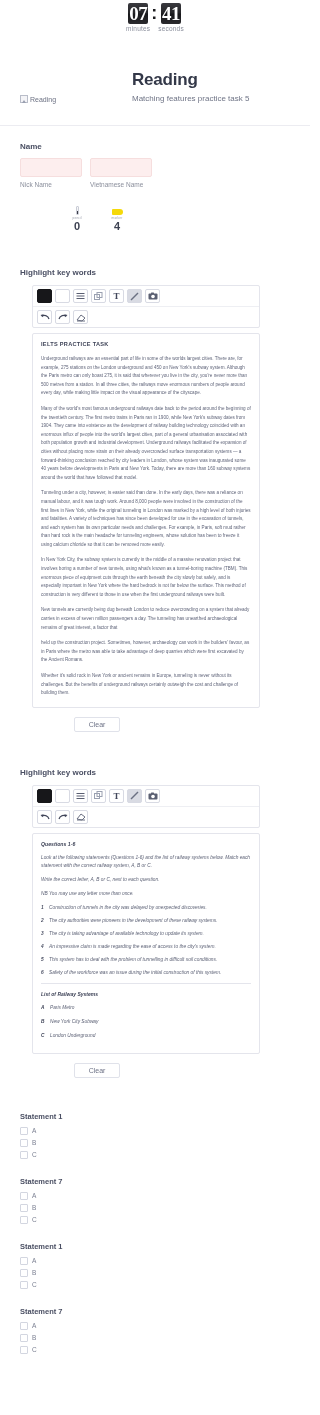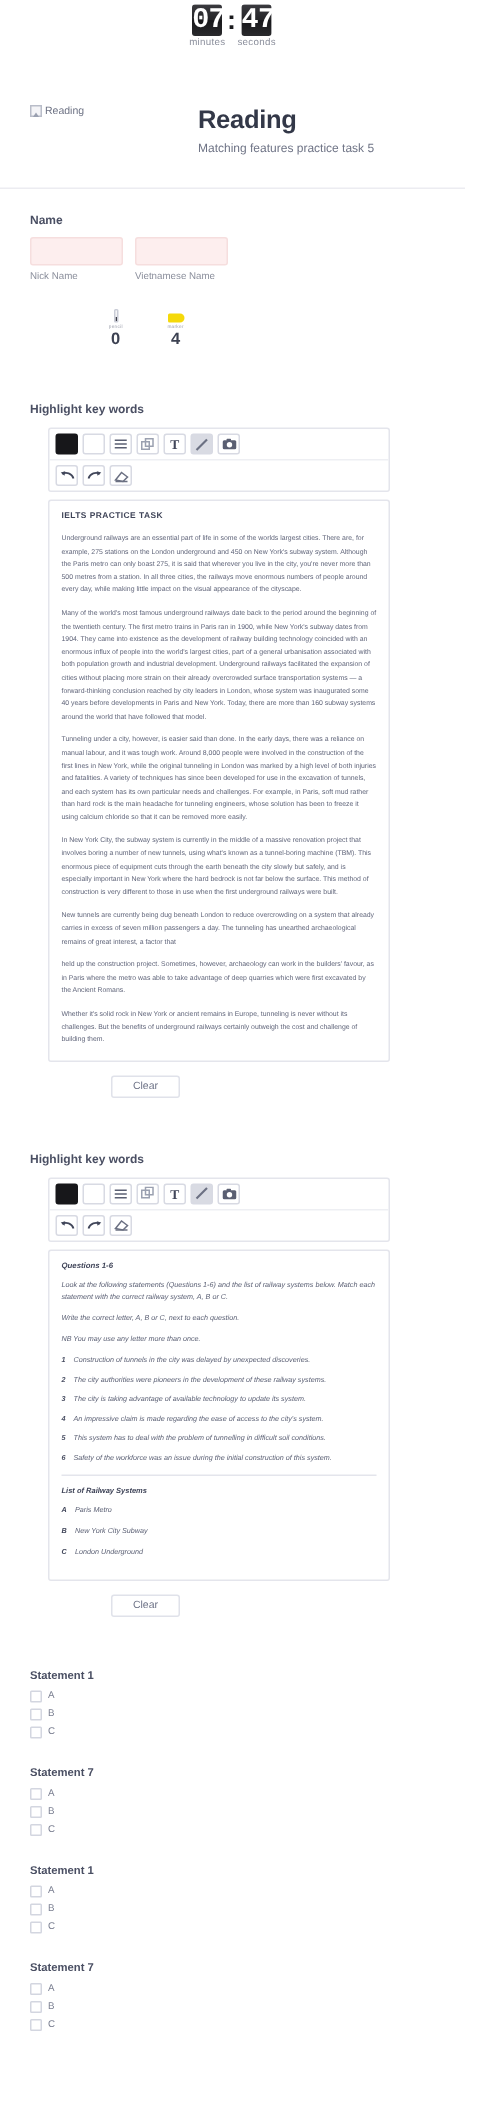--- a/index.html
+++ b/index.html
@@ -20,21 +20,21 @@
     display: flex; justify-content: center; align-items: flex-start;
     padding-top: 3px;
   }
   .timer { display: flex; align-items: flex-start; }
   .timer-group { display: flex; flex-direction: column; align-items: center; }
   .digits { display: flex; }
   .digit {
     background: #2b2b2e;
     background-image: linear-gradient(180deg,#3a3a3f 0%,#242427 49%,#17171a 51%,#2a2a2d 100%);
     color: #ffffff;
-    font-family: Liberation Mono, monospace;
+    font-family: Liberation Serif, serif;
     font-weight: bold;
     font-size: 19px;
     line-height: 21px;
     width: 20px;
     text-align: center;
     border-radius: 2px;
     margin: 0 1px;
     letter-spacing: -0.5px;
   }
   .timer-label {
@@ -47,21 +47,21 @@
     color: #1b1b1e;
     font-weight: bold;
     font-size: 18px;
     line-height: 21px;
     padding: 0 1px;
   }
 
   
   .header {
     display: flex;
-    align-items: flex-start;
+    align-items: flex-end;
     padding: 38px 0 22px 0;
     border-bottom: 1px solid #ececf1;
   }
   .header-img {
     width: 82px;
     padding-left: 20px;
     font-size: 7px;
     color: #6c7183;
     display: flex;
     align-items: center;
@@ -308,21 +308,21 @@
     <div class="timer">
       <div class="timer-group">
         <div class="digits">
           <div class="digit">07</div>
         </div>
         <div class="timer-label">minutes</div>
       </div>
       <div class="timer-colon">:</div>
       <div class="timer-group">
         <div class="digits">
-          <div class="digit">47</div>
+          <div class="digit">41</div>
         </div>
         <div class="timer-label">seconds</div>
       </div>
     </div>
   </div>
 
   <div class="header">
     <div class="header-img">
       <span class="broken-img"></span>
       <span>Reading</span>

